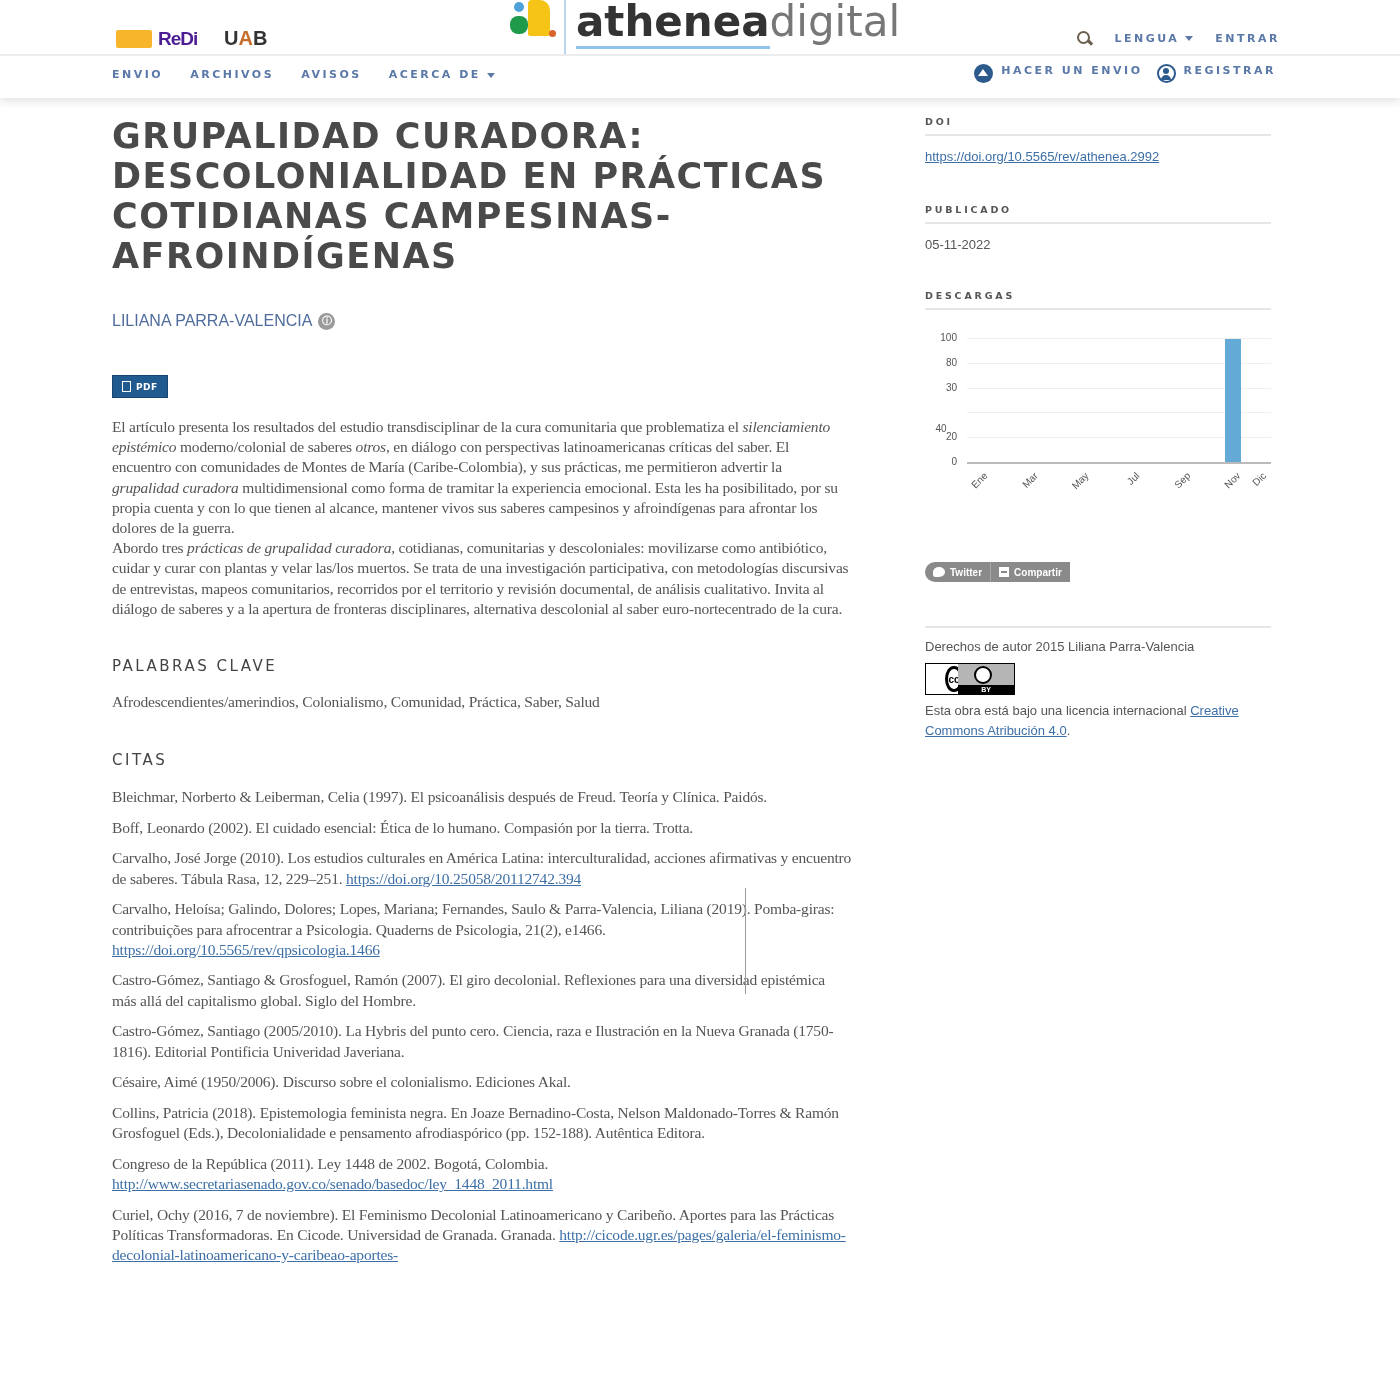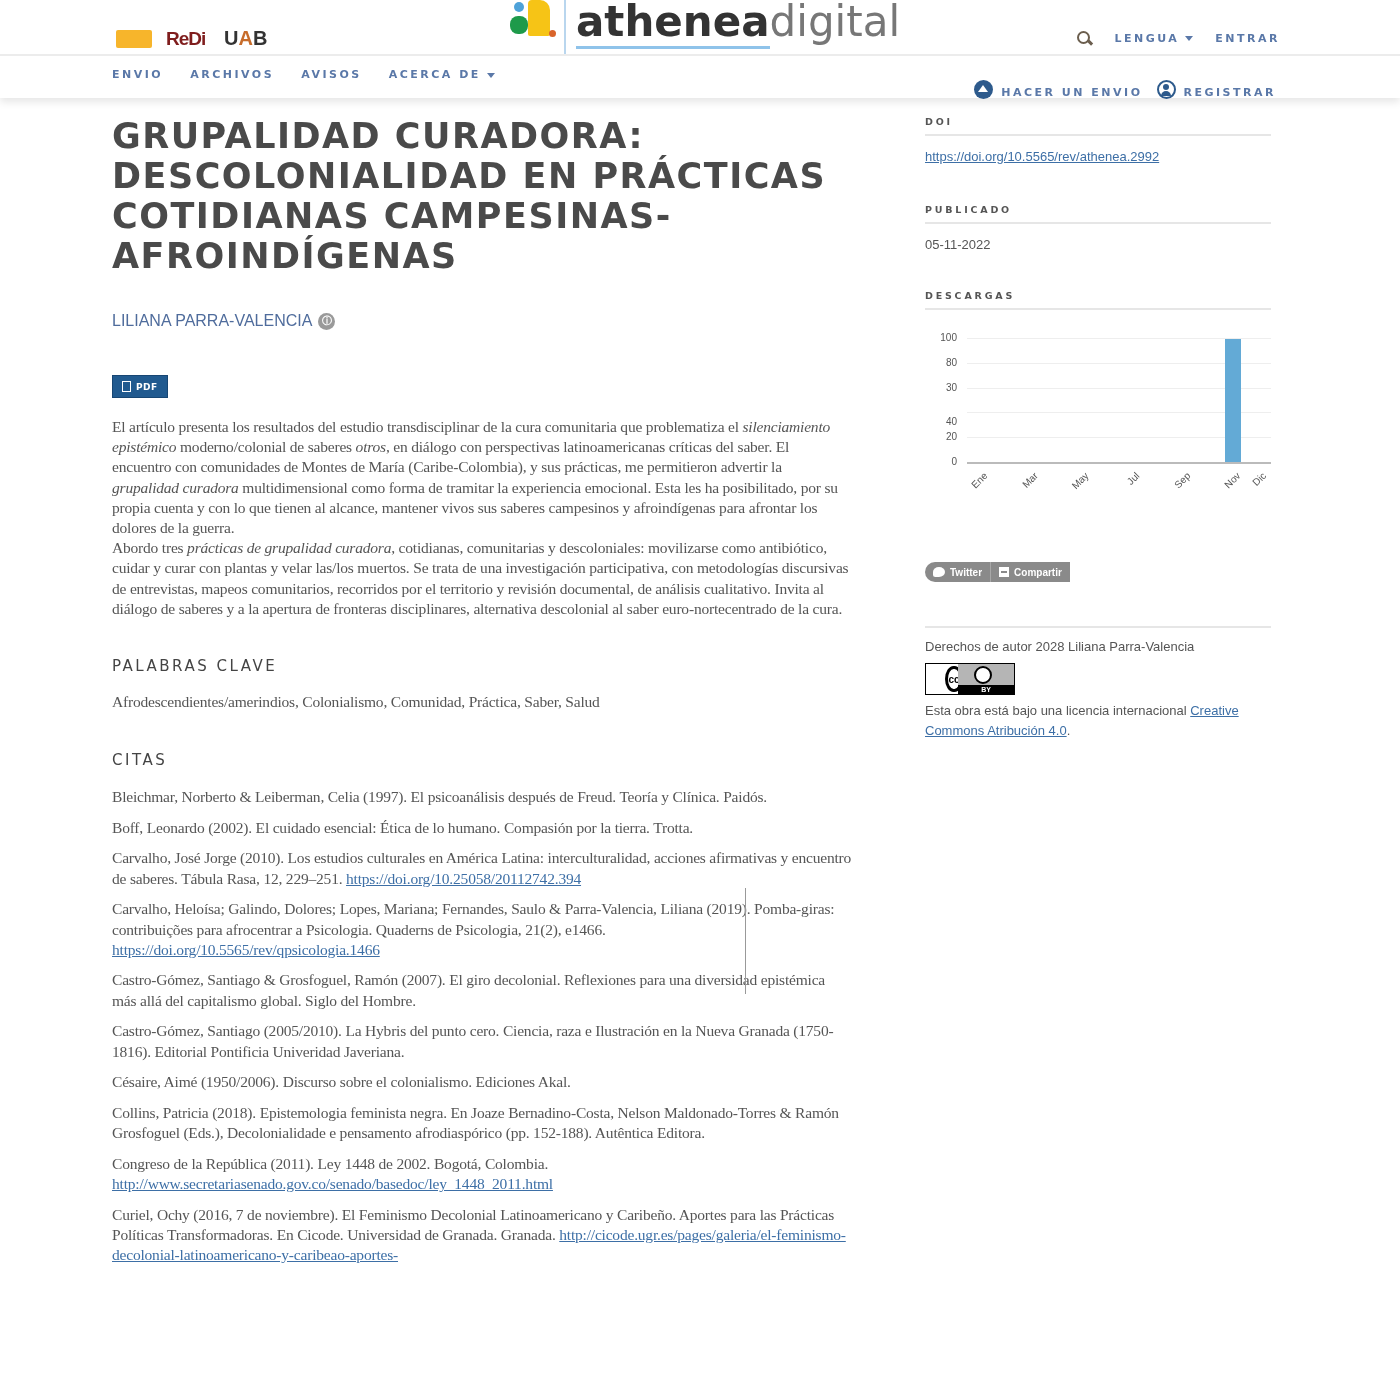--- a/index.html
+++ b/index.html
@@ -6,21 +6,21 @@
   html, body { width: 1400px; height: 1400px; overflow: hidden; background: #fff; }
   body { font-family: "Liberation Sans", sans-serif; color: #444; position: relative; }
 
   
   .header { position: absolute; left: 0; top: 0; width: 1400px; height: 98px; background: #fff;
             box-shadow: 0 4px 8px rgba(0,0,0,0.10); z-index: 2; }
   .header-divider { position: absolute; left: 0; top: 54px; width: 1400px; height: 2px; background: #ececec; }
 
   .logo-redi { position: absolute; left: 116px; top: 28px; display: flex; align-items: center; }
   .redi-block { width: 36px; height: 18px; background: #f7b52b; border-radius: 2px; }
-  .redi-text { font: bold 19px "Liberation Sans", sans-serif; color: #7f1d1d; letter-spacing: -1px; margin-left: 14px; }
+  .redi-text { font: bold 19px "Liberation Sans", sans-serif; color: #4c1d95; letter-spacing: -1px; margin-left: 6px; }
   .logo-uab { position: absolute; left: 224px; top: 27px; font: bold 20px "Liberation Sans", sans-serif; color: #333; letter-spacing: 0px; }
   .logo-uab .u { color: #333; } .logo-uab .a { color: #c76c2b; }
 
   .brand { position: absolute; left: 508px; top: 0; height: 54px; display: flex; align-items: flex-start; }
   .brand-mark { position: relative; width: 50px; height: 38px; }
   .bm-dot { position: absolute; left: 6px; top: 2px; width: 10px; height: 10px; border-radius: 50%; background: #4ea2d9; }
   .bm-green { position: absolute; left: 2px; top: 16px; width: 18px; height: 18px; border-radius: 45%; background: #1e9a4a; }
   .bm-yellow { position: absolute; left: 20px; top: 0px; width: 22px; height: 36px; background: #f6c416; border-radius: 4px 10px 2px 2px; }
   .bm-orange { position: absolute; left: 41px; top: 30px; width: 7px; height: 7px; border-radius: 50%; background: #d9642b; }
   .brand-sep { width: 2px; height: 54px; background: #b9d6ee; margin: 0 10px 0 6px; }
@@ -31,21 +31,21 @@
   .top-links { position: absolute; right: 120px; top: 30px; display: flex; align-items: center; gap: 22px; }
   .caps-link { font: bold 11px "DejaVu Sans", sans-serif; letter-spacing: 2.5px; color: #5a78a8; text-transform: uppercase; }
   .search-icon { width: 16px; height: 16px; position: relative; }
   .search-icon::before { content: ""; position: absolute; left: 1px; top: 1px; width: 9px; height: 9px; border: 2.5px solid #6b5e4e; border-radius: 50%; }
   .search-icon::after { content: ""; position: absolute; left: 11px; top: 11px; width: 6px; height: 3px; background: #6b5e4e; transform: rotate(45deg); }
   .caret { display: inline-block; width: 0; height: 0; border-left: 4px solid transparent; border-right: 4px solid transparent; border-top: 5px solid #5a78a8; margin-left: 6px; vertical-align: middle; }
 
   .main-nav { position: absolute; left: 112px; top: 68px; display: flex; gap: 27px; }
   .nav-item { font: bold 11px "DejaVu Sans", sans-serif; letter-spacing: 2.5px; color: #5a78a8; }
 
-  .user-nav { position: absolute; right: 118px; top: 64px; display: flex; align-items: flex-end; gap: 8px; margin-top: 16px; }
+  .user-nav { position: absolute; right: 118px; top: 64px; display: flex; align-items: flex-start; gap: 8px; }
   .circle-icon { width: 19px; height: 19px; border-radius: 50%; background: #2d5a8c; position: relative; }
   .upload-icon::after { content: ""; position: absolute; left: 4px; top: 5px; width: 0; height: 0; border-left: 5.5px solid transparent; border-right: 5.5px solid transparent; border-bottom: 7px solid #fff; }
   .user-icon { background: #fff; border: 2.5px solid #2d5a8c; }
   .user-icon::before { content: ""; position: absolute; left: 4px; top: 2px; width: 6px; height: 6px; border-radius: 50%; background: #2d5a8c; }
   .user-icon::after { content: ""; position: absolute; left: 2px; top: 9px; width: 10px; height: 5px; border-radius: 6px 6px 0 0; background: #2d5a8c; }
   .user-nav .caps-link { margin-right: 6px; }
 
   
   .main { position: absolute; left: 112px; top: 116px; width: 740px; }
   .title { font: bold 35px "DejaVu Sans", sans-serif; color: #4a4a4a; letter-spacing: 1.5px; line-height: 40px; text-transform: uppercase; }
@@ -200,21 +200,21 @@
   </div>
 
   <div class="sb-desc">
     <div class="side-h">DESCARGAS</div>
     <div class="chart" id="dl-chart">
         <div class="axis" style="top: 138px;"></div>
         <div class="ytick" style="top: 132px;">0</div>
         <div class="grid" style="top: 113.2px;"></div>
         <div class="ytick" style="top: 107.2px;">20</div>
         <div class="grid" style="top: 88.4px;"></div>
-        <div class="ytick" style="top: 92px;">40</div>
+        <div class="ytick" style="top: 99px; text-align: center;">40</div>
         <div class="grid" style="top: 63.6px;"></div>
         <div class="ytick" style="top: 57.6px;">30</div>
         <div class="grid" style="top: 38.8px;"></div>
         <div class="ytick" style="top: 32.8px;">80</div>
         <div class="grid" style="top: 14px;"></div>
         <div class="ytick" style="top: 8px;">100</div>
         <div class="xtick" style="right: 289.333px; top: 146px;">Ene</div>
         <div class="xtick" style="right: 238.667px; top: 146px;">Mar</div>
         <div class="xtick" style="right: 188px; top: 146px;">May</div>
         <div class="xtick" style="right: 137.333px; top: 146px;">Jul</div>
@@ -230,21 +230,21 @@
         <span class="twitter-icon"></span>
         <span>Twitter</span>
       </span>
     <span class="share-btn">
         <span class="plus-icon"></span>
         <span>Compartir</span>
       </span>
   </div>
 
   <div class="license-sep"></div>
-  <div class="copyright">Derechos de autor 2028 Liliana Parra-Valencia</div>
+  <div class="copyright">Derechos de autor 2015 Liliana Parra-Valencia</div>
   <div class="cc-badge">
     <div class="cc-left">
         <div class="cc-circle">cc</div>
       </div>
     <div class="cc-right">
         <span class="cc-by-top"></span>
         <span class="cc-by-bar">BY</span>
       </div>
   </div>
   <div class="license-text"><span>Esta obra está bajo una licencia internacional </span><a>Creative Commons Atribución 4.0</a><span>.</span></div>

